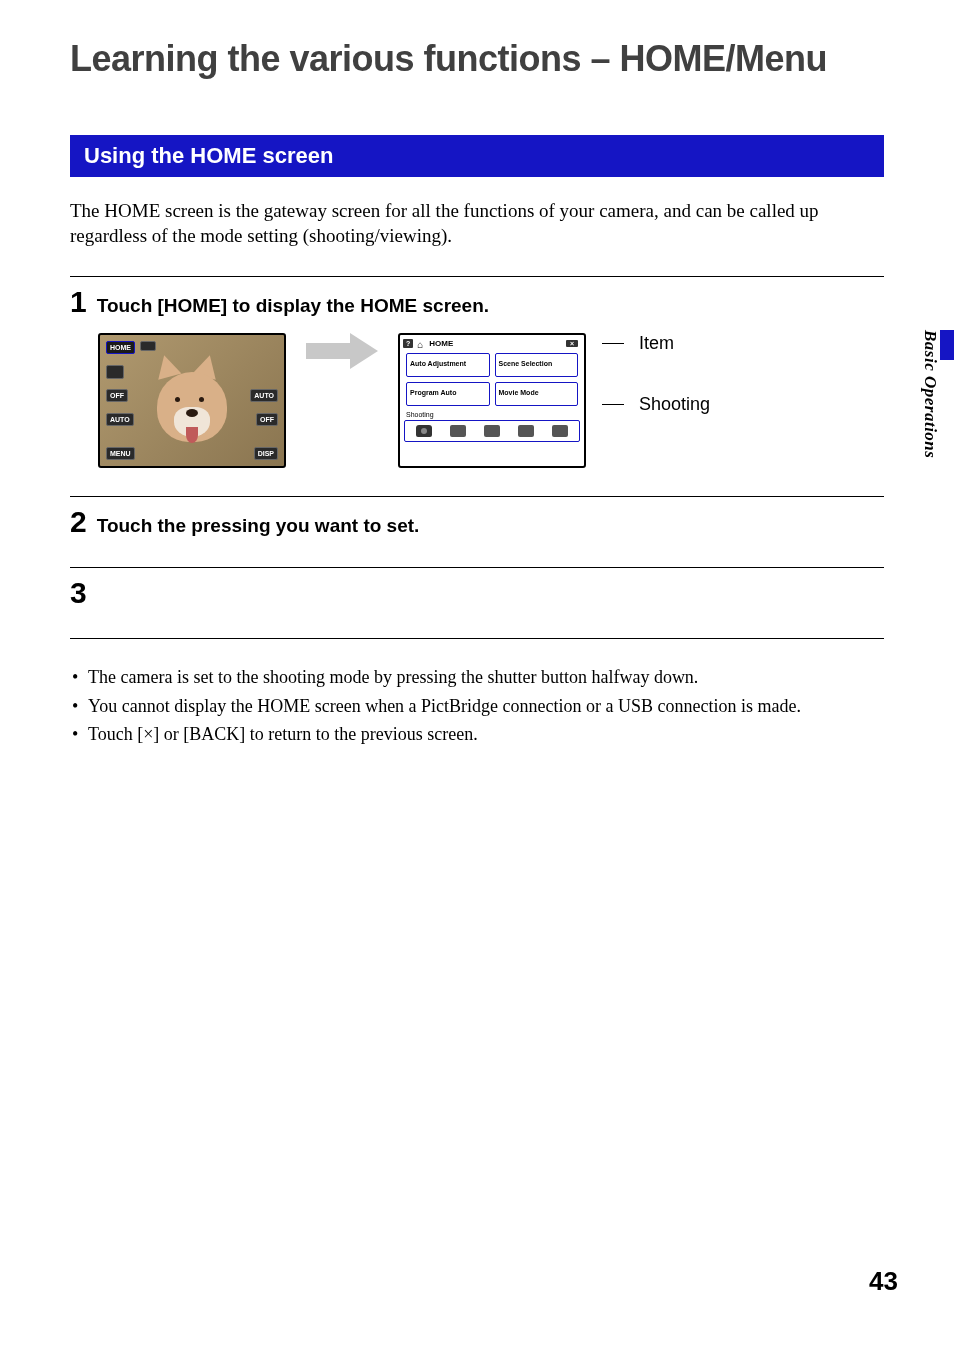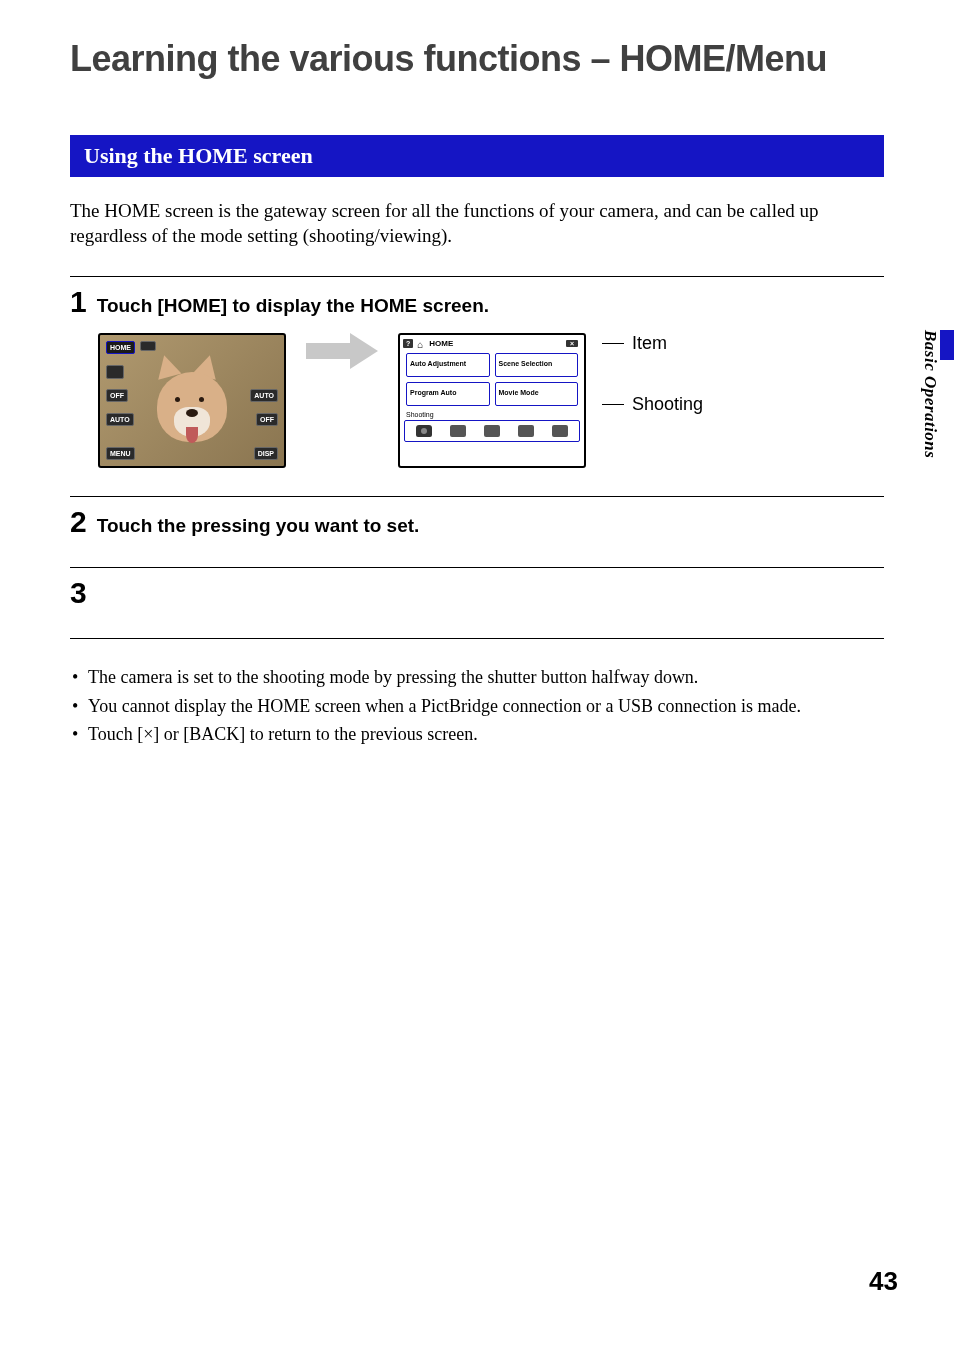--- a/index.html
+++ b/index.html
@@ -21,21 +21,21 @@
       font-weight: 900;
       font-size: 36px;
       color: #404040;
       margin-top: 8px;
       letter-spacing: -0.5px;
       font-stretch: condensed;
     }
     .section-bar {
       background: #1515c4;
       color: #fff;
-      font-family: Liberation Serif, serif;
+      font-family: Liberation Sans, sans-serif;
       font-weight: bold;
       font-size: 22px;
       padding: 8px 14px;
       margin-top: 55px;
       font-stretch: condensed;
     }
     .intro {
       font-size: 19px;
       margin-top: 22px;
       line-height: 1.3;
@@ -196,21 +196,21 @@
     .cat-icon.camera { background:#333; border-radius:3px 3px 2px 2px; position:relative;}
     .cat-icon.camera::after{content:"";position:absolute;width:6px;height:6px;background:#888;border-radius:50%;left:5px;top:3px;}
     .callouts {
       display: flex;
       flex-direction: column;
       gap: 40px;
       font-family: Arial, sans-serif;
       font-size: 18px;
       margin-left: -4px;
     }
-    .callout { display:flex; align-items:center; gap:8px;}
+    .callout { display:flex; align-items:center; gap:15px;}
     .callout-line { width:22px; height:1px; background:#000;}
     .notes {
       margin-top: 26px;
       font-size: 18px;
     }
     .notes li {
       list-style: none;
       position: relative;
       padding-left: 18px;
       margin-bottom: 4px;

